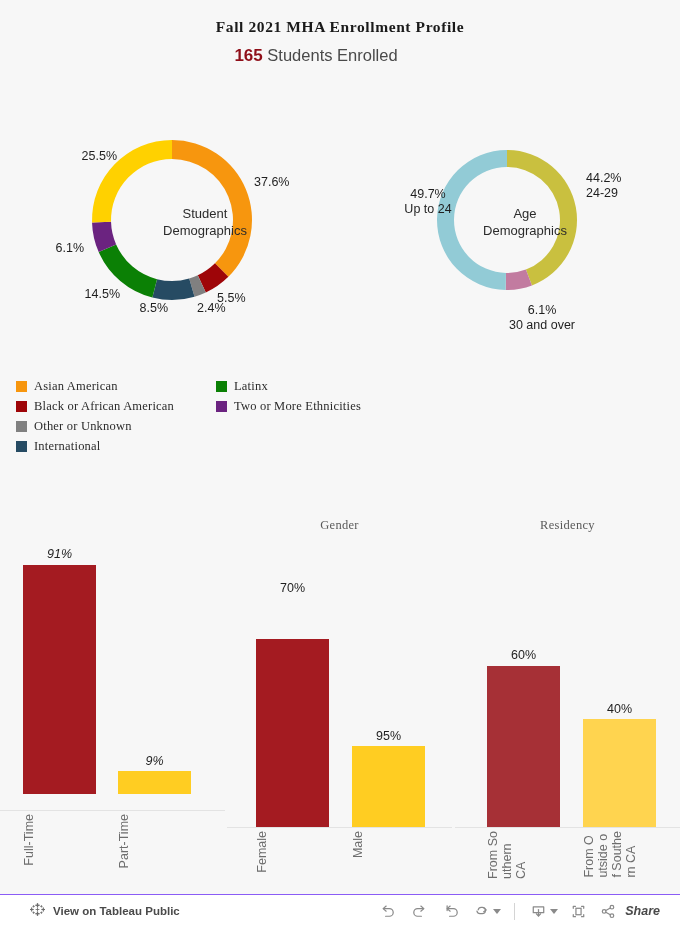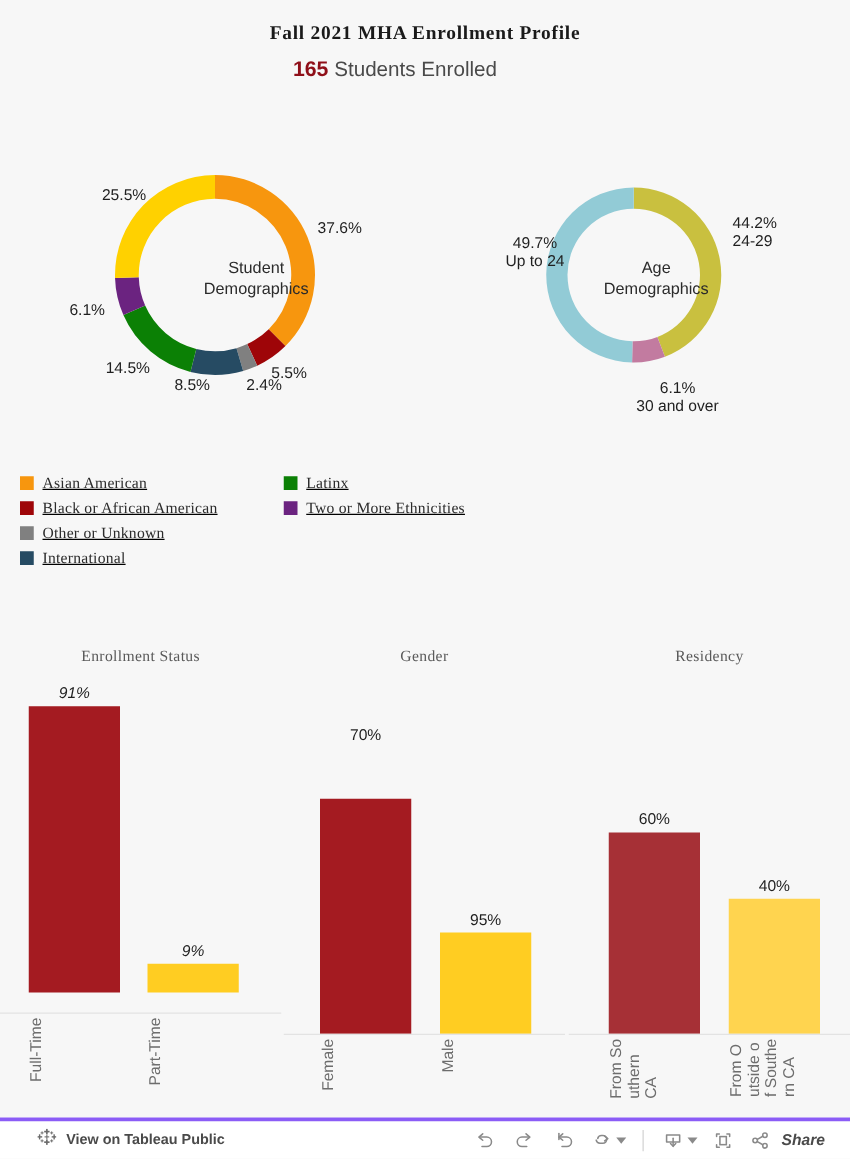--- a/index.html
+++ b/index.html
@@ -58,22 +58,21 @@
 
   
   #legend {
     position: absolute;
     left: 16px; top: 376px;
     width: 400px;
     display: grid;
     grid-template-columns: 200px 200px;
     grid-auto-flow: column;
     grid-template-rows: repeat(4, 20px);
-    column-gap: 11px;
-    text-decoration: underline;
+    column-gap: 0px;
   }
   .legend-item {
     display: flex;
     align-items: center;
     height: 20px;
   }
   .legend-swatch {
     width: 11px; height: 11px;
     flex: 0 0 11px;
     margin-right: 7px;
@@ -143,21 +142,21 @@
     white-space: nowrap;
     line-height: 1.05;
   }
 
   
   #toolbar {
     position: absolute;
     left: 0; bottom: 0;
     width: 680px; height: 33px;
     background: #ffffff;
-    border-top: 3px solid #8b5cf6;
+    border-top: 1px solid #8b5cf6;
     display: flex;
     align-items: center;
   }
   #tableau-public-link {
     display: flex;
     align-items: center;
     margin-left: 30px;
     cursor: pointer;
   }
   #tableau-public-link .tb-label {
@@ -269,21 +268,20 @@
       <span class="legend-swatch" style="background: rgb(11, 128, 5);"></span>
       <span class="legend-label">Latinx</span>
     </div>
     <div class="legend-item">
       <span class="legend-swatch" style="background: rgb(107, 35, 128);"></span>
       <span class="legend-label">Two or More Ethnicities</span>
     </div>
   </div>
 
 <div class="bar-chart" id="chart-enrollment-status">
-  <div class="bar-chart-title">Enrollment Status</div>
   <div class="bars-area" style="top: 24px; height: 252px; font-style: italic;">
       <div class="bar-col" style="left: 23px;">
         <div class="bar-value">91%</div>
         <div class="bar-rect" style="height: 229.32px; background: rgb(164, 27, 33);"></div>
       </div>
       <div class="bar-col" style="left: 118px;">
         <div class="bar-value">9%</div>
         <div class="bar-rect" style="height: 22.68px; background: rgb(255, 205, 34);"></div>
       </div>
     </div>

